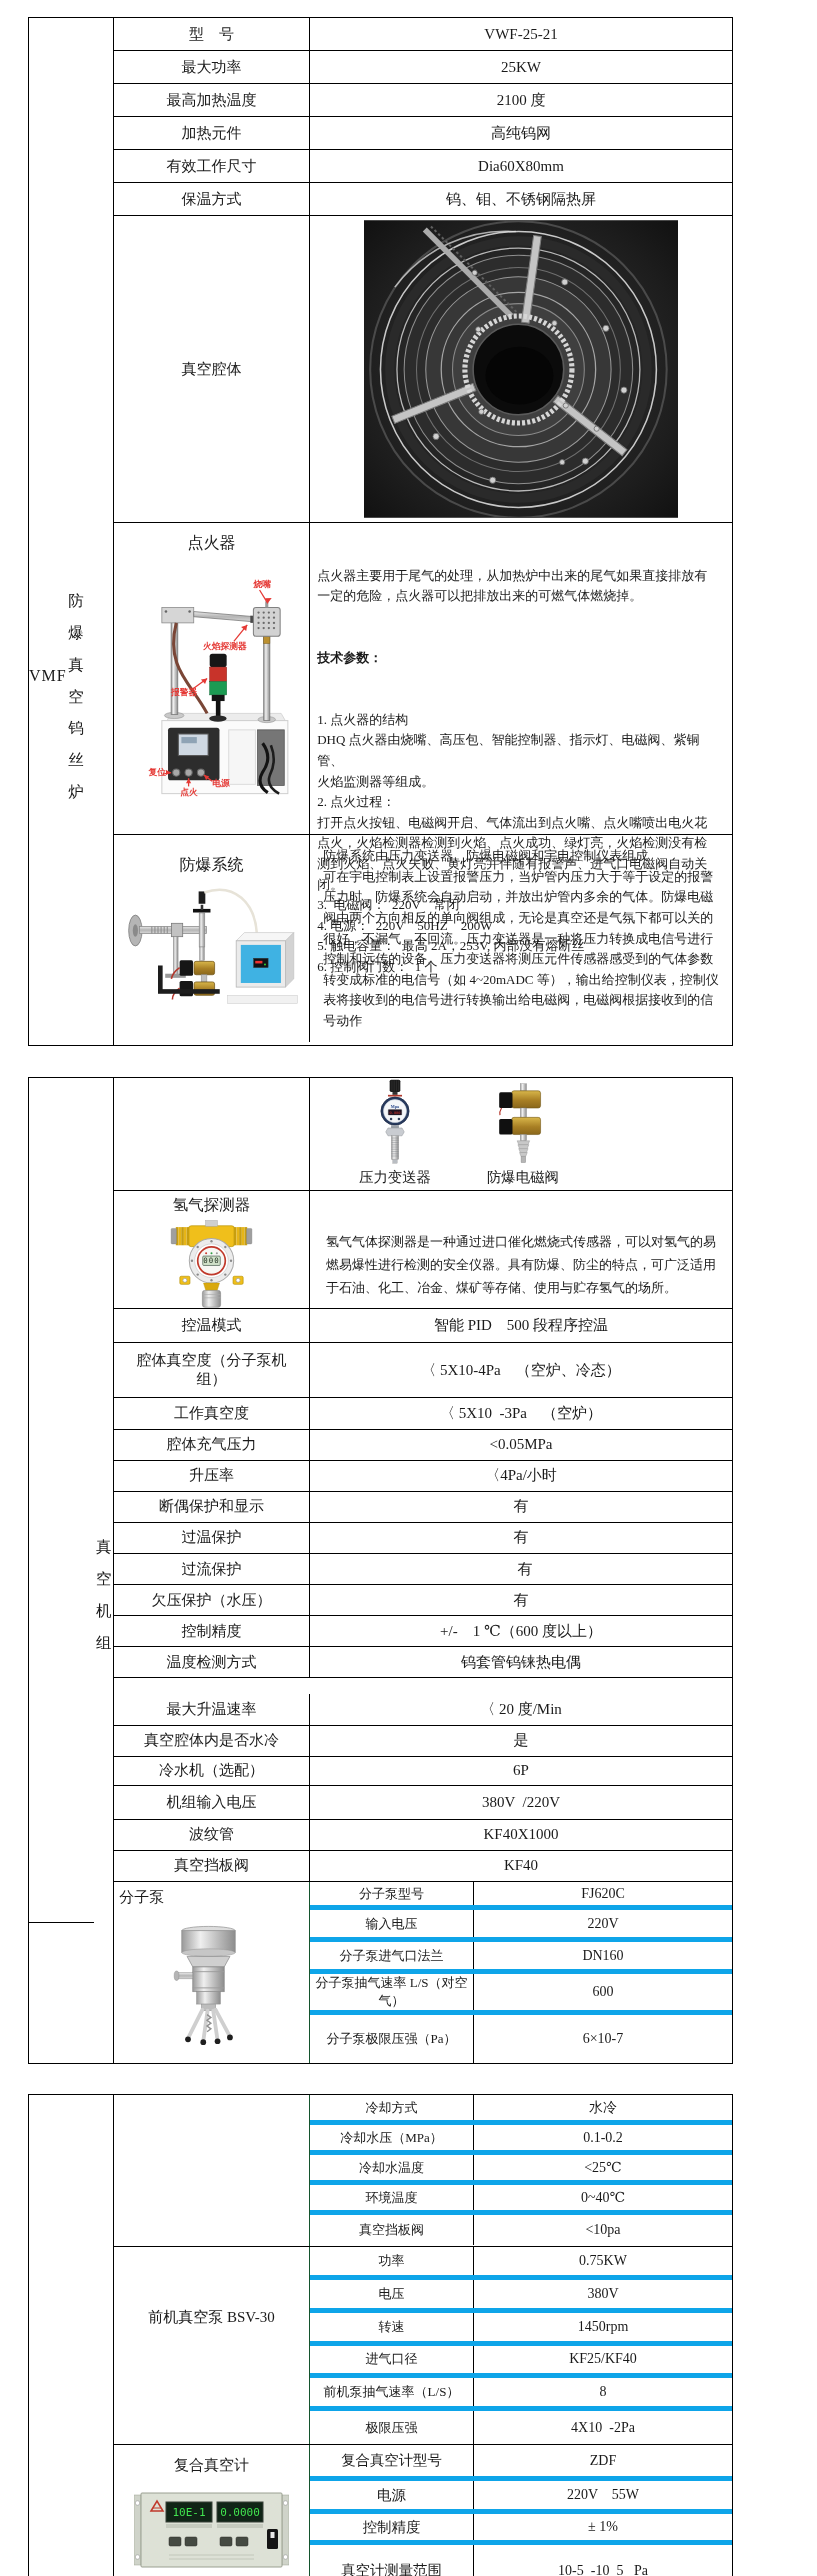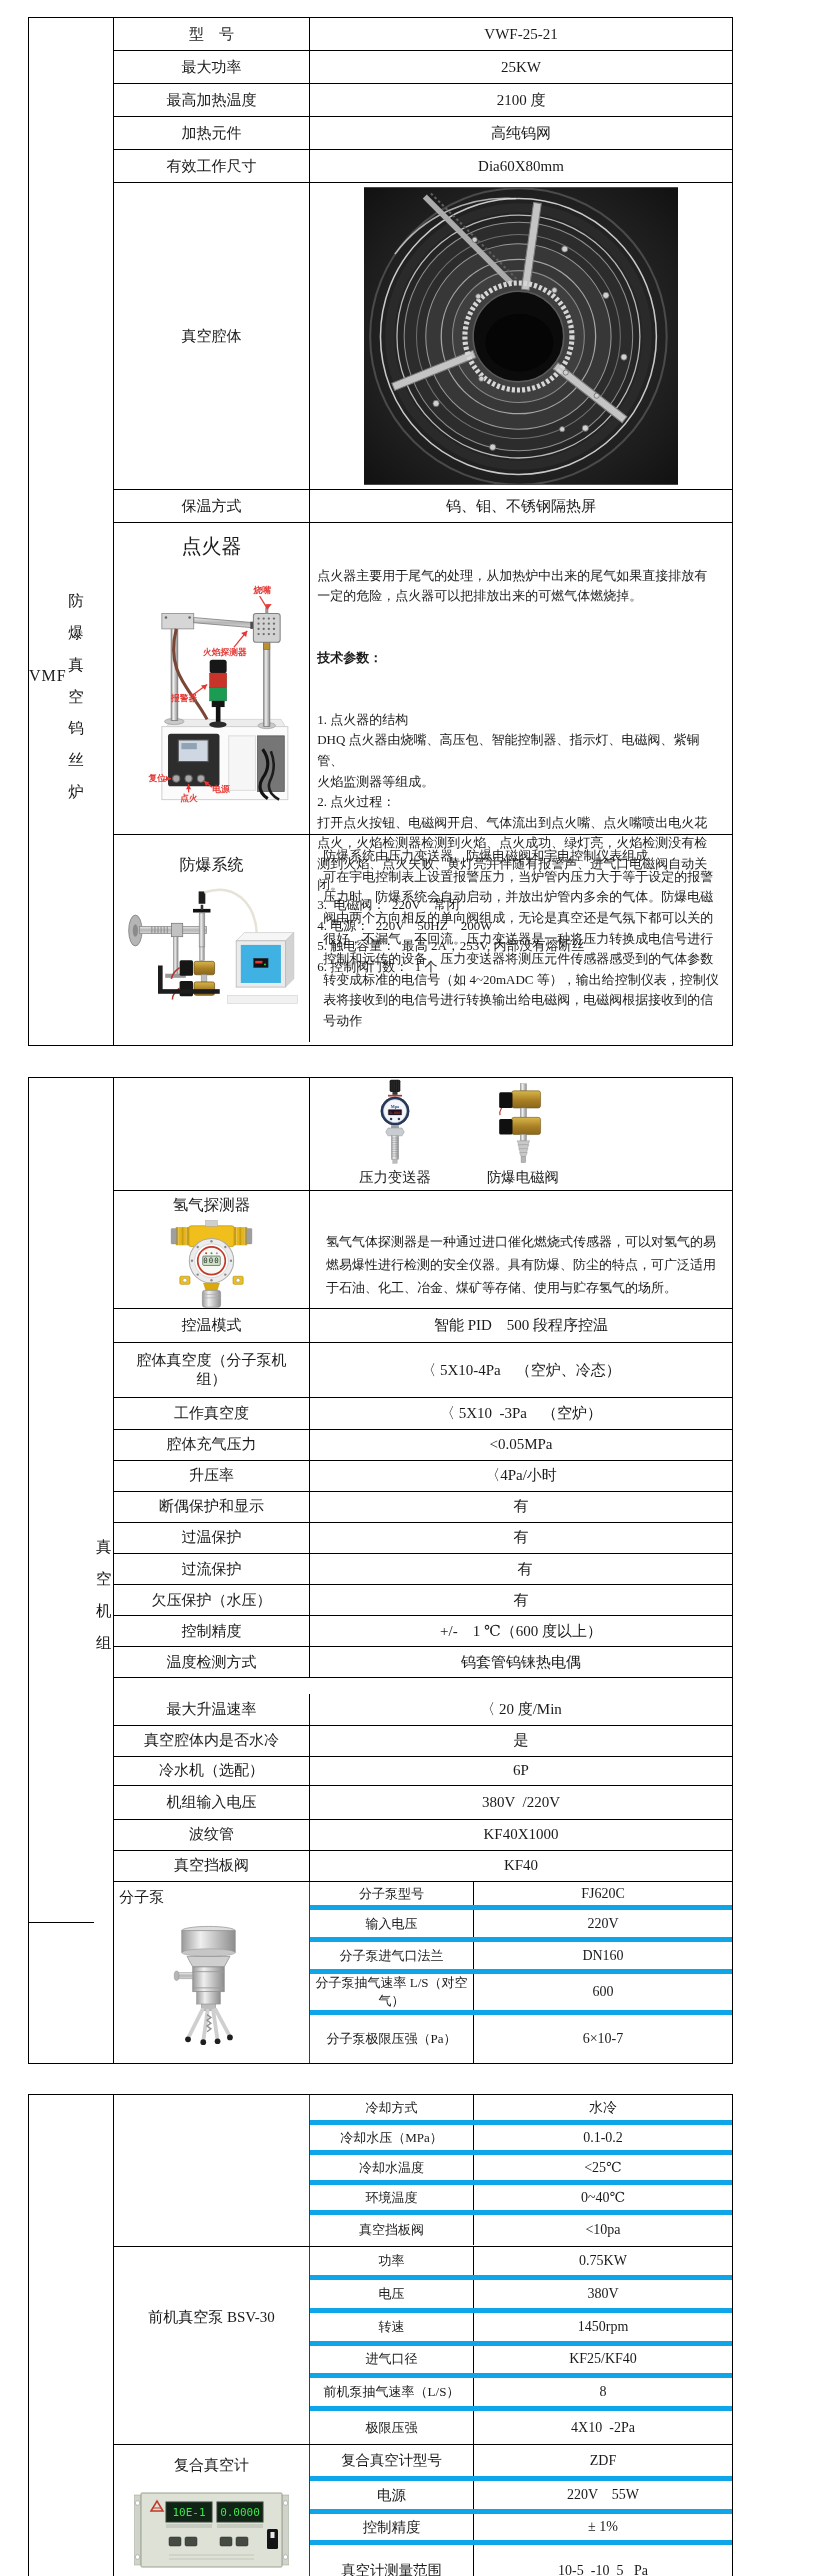--- a/index.html
+++ b/index.html
@@ -83,20 +83,25 @@
         <div class="val">2100 度</div>
       </div>
       <div class="trow" style="height:33px;">
         <div class="lbl">加热元件</div>
         <div class="val">高纯钨网</div>
       </div>
       <div class="trow" style="height:33px;">
         <div class="lbl">有效工作尺寸</div>
         <div class="val">Dia60X80mm</div>
       </div>
+      <div class="trow" style="height:33px;">
+        <div class="lbl">保温方式</div>
+        <div class="val">钨、钼、不锈钢隔热屏</div>
+      </div>
+
       <div class="trow" style="height:307px;">
         <div class="lbl">真空腔体</div>
         <div class="val">
           <svg width="314" height="298" viewBox="0 0 610 578">
             <rect x="0" y="0" width="610" height="578" fill="url(#gChamber)"></rect>
             <circle cx="300" cy="290" r="288" fill="none" stroke="#4a4a4a" stroke-width="4"></circle>
             <circle cx="300" cy="290" r="268" fill="none" stroke="#c9c9c9" stroke-width="3"></circle>
             <circle cx="300" cy="290" r="250" fill="none" stroke="#2a2a2a" stroke-width="18"></circle>
             <circle cx="300" cy="290" r="236" fill="none" stroke="#b9b9b9" stroke-width="2.5"></circle>
             <circle cx="300" cy="290" r="222" fill="#2c2c2c" stroke="#8f8f8f" stroke-width="2"></circle>
@@ -127,28 +132,23 @@
                 <circle cx="215" cy="102" r="5"></circle>
               <circle cx="370" cy="200" r="5"></circle>
                 <circle cx="228" cy="372" r="5"></circle>
                 <circle cx="392" cy="360" r="5"></circle>
                 <circle cx="222" cy="212" r="5"></circle>
             </g>
           </svg>
         </div>
       </div>
 
-      <div class="trow" style="height:33px;">
-        <div class="lbl">保温方式</div>
-        <div class="val">钨、钼、不锈钢隔热屏</div>
-      </div>
-
       <div class="trow" style="height:312px;">
         <div class="lbl lblcol" style="padding-top:10.3px;">
-          <div style="font-size:20px;">点火器</div>
+          <div style="font-size:16px;">点火器</div>
           <svg width="162" height="242" viewBox="0 0 315 470" style="margin-top:6.2px;font-size:29px">
             <rect x="0" y="0" width="315" height="470" fill="#ffffff"></rect>
 
             <polygon points="70,312 300,312 292,298 78,298" fill="#ececec" stroke="#cfcfcf" stroke-width="1.5"></polygon>
             <rect x="60" y="312" width="245" height="142" fill="#fbfbfb" stroke="#d0d0d0" stroke-width="2"></rect>
             <rect x="246" y="330" width="52" height="108" fill="#767676" stroke="#555" stroke-width="1.5"></rect>
             <path d="M256,356 q20,28 0,56 q-14,24 10,40" fill="none" stroke="#131313" stroke-width="6"></path>
             <path d="M272,360 q12,30 -2,58 q-8,22 18,36" fill="none" stroke="#1d1d1d" stroke-width="5"></path>
             <rect x="190" y="330" width="52" height="106" fill="#f6f6f6" stroke="#dddddd" stroke-width="2"></rect>
             <rect x="72" y="326" width="100" height="102" rx="5" fill="#2d2d2d"></rect>

